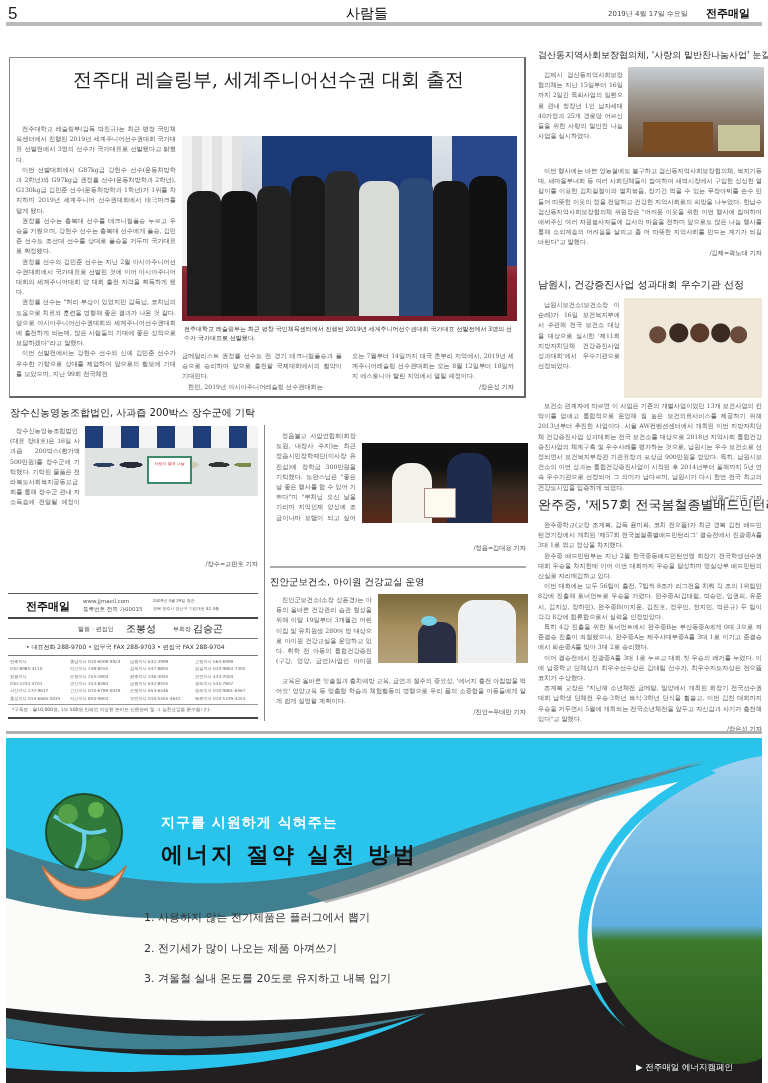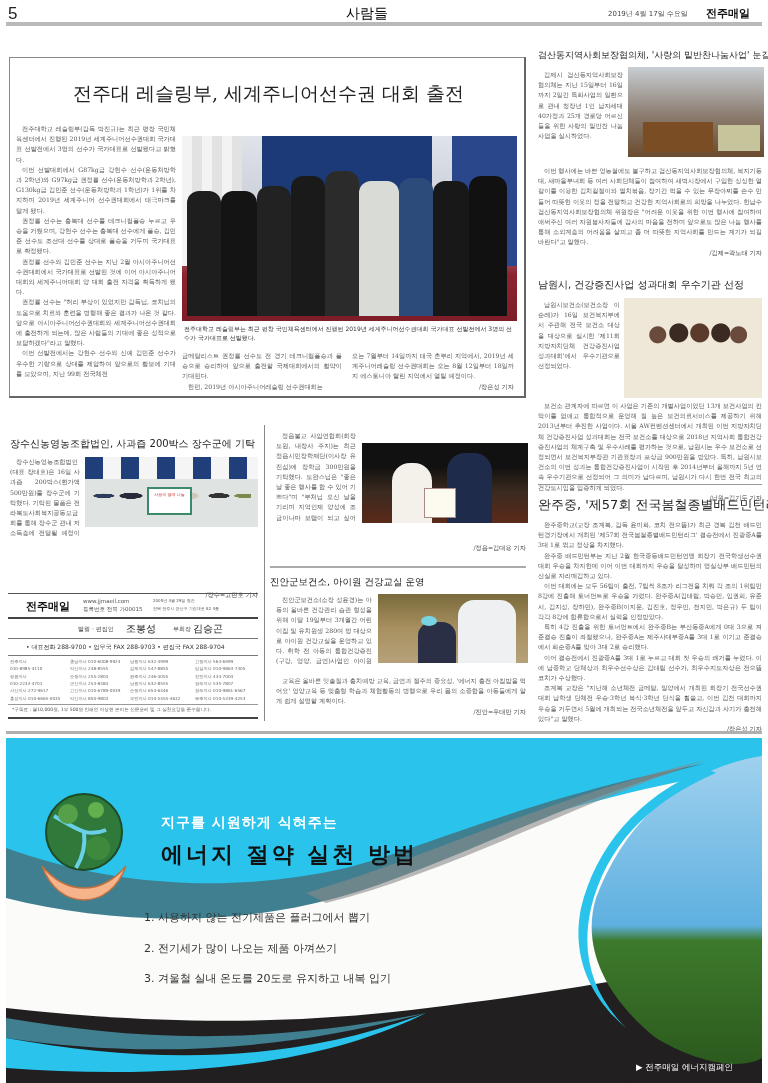--- a/index.html
+++ b/index.html
@@ -7,21 +7,21 @@
 .abs{position:absolute}
 .hdr-page{left:8px;top:4px;font-size:17px;font-family:"Liberation Sans",sans-serif;color:#222}
 .hdr-sec{left:346px;top:5px;font-size:14px;color:#000000}
 .hdr-date{left:608px;top:9px;font-size:7px;color:#444}
 .hdr-brand{left:706px;top:6px;font-size:11px;font-weight:bold;color:#111}
 .hdr-bar{left:6px;top:22px;width:756px;height:4px;background:#b9b9b9}
 .body-txt{font-size:6.2px;line-height:10.2px;color:#555;text-align:justify;font-family:"DejaVu Serif",serif}
 .body-txt p{text-indent:6px}
 .byline{text-align:right;color:#444}
 .main-box{left:9px;top:57px;width:517px;height:341px;border:1px solid #8a8a8a;border-right:2px solid #666;border-bottom:2px solid #666}
-.main-title{left:0;width:517px;top:23px;text-align:center;font-size:19px;font-family:"DejaVu Serif",serif;color:#222}
+.main-title{left:0;width:517px;top:9px;text-align:center;font-size:19px;font-family:"DejaVu Serif",serif;color:#222}
 .main-sub{left:0;width:517px;top:39px;text-align:center;font-size:7.5px;color:#333}
 .photo{background:#555;overflow:hidden}
 .cap{font-size:6px;line-height:9px;color:#333}
 .h2{font-size:9.6px;color:#222;font-family:"DejaVu Sans",sans-serif;white-space:nowrap}
 .rule{background:#aaa;height:2px}
 .vr{background:#888;width:1px}
 .imprint{font-size:5.5px;color:#555}
 .ad{left:6px;top:738px;width:756px;height:345px;overflow:hidden;background:#fbfbf9}
 .tips li{list-style:none;font-size:11px;color:#333;margin-bottom:15.5px;font-family:"DejaVu Sans",sans-serif}
 </style>
@@ -111,21 +111,21 @@
     <p>완주중학교(교장 조계북, 감독 윤미화, 코치 전으뜸)가 최근 경북 김천 배드민턴경기장에서 개최된 '제57회 전국봄철종별배드민턴리그' 결승전에서 진광중A를 3대 1로 꺾고 정상을 차지했다.</p>
     <p>완주중 배드민턴부는 지난 2월 한국중등배드민턴연맹 회장기 전국학생선수권대회 우승을 차지한데 이어 이번 대회까지 우승을 달성하며 명실상부 배드민턴의 산실로 자리매김하고 있다.</p>
     <p>이번 대회에는 모두 56팀이 출전, 7팀씩 8조가 리그전을 치뤄 각 조의 1위팀만 8강에 진출해 토너먼트로 우승을 가렸다. 완주중A(김태림, 박승민, 임권희, 유준서, 김지성, 장하민), 완주중B(이지운, 김진호, 정우빈, 천지민, 박은규) 두 팀이 각각 8강에 합류함으로서 실력을 인정받았다.</p>
     <p>특히 4강 진출을 위한 토너먼트에서 완주중B는 부산동중A에게 0대 3으로 져 준결승 진출이 좌절됐으나, 완주중A는 제주사대부중A를 3대 1로 이기고 준결승에서 화순중A를 맞아 3대 2로 승리했다.</p>
     <p>이어 결승전에서 진광중A를 3대 1로 누르고 대회 첫 우승의 쾌거를 누렸다. 이에 남중학교 단체상과 최우수선수상은 김태림 선수가, 최우수지도자상은 전으뜸 코치가 수상했다.</p>
     <p>조계북 교장은 "지난해 소년체전 금메달, 밀양에서 개최된 회장기 전국선수권대회 남학생 단체전 우승·3학년 복식·3학년 단식을 휩쓸고, 이번 김천 대회까지 우승을 거두면서 5월에 개최되는 전국소년체전을 앞두고 자신감과 사기가 충천해 있다"고 말했다.</p>
     <div class="byline">/장은성 기자</div>
   </div>
 </div>
 
-<div class="abs" style="left:10px;top:437px;width:248px">
+<div class="abs" style="left:10px;top:406px;width:248px">
   <div class="h2" style="font-size:10px">장수신농영농조합법인, 사과즙 200박스 장수군에 기탁</div>
   <div class="abs photo" style="left:75px;top:20px;width:173px;height:70px;background:linear-gradient(180deg,#f5f5f5 0 20%,#dfe4e2 20% 100%)">
     <div class="abs" style="left:0;top:0;width:173px;height:22px;background:repeating-linear-gradient(90deg,#1f3e7a 0 18px,#f5f5f5 18px 36px)"></div>
     <div class="abs" style="left:6px;top:18px;width:160px;height:52px;background:radial-gradient(ellipse at 8% 40%,#2d3e5c 10px,transparent 11px),radial-gradient(ellipse at 25% 40%,#2a2a3a 11px,transparent 12px),radial-gradient(ellipse at 60% 40%,#cfc9b8 11px,transparent 12px),radial-gradient(ellipse at 80% 40%,#333 10px,transparent 11px),radial-gradient(ellipse at 96% 40%,#7a8a4a 10px,transparent 11px)"></div>
     <div class="abs" style="left:62px;top:30px;width:45px;height:28px;background:#fff;border:2px solid #3d8a6a;font-size:4px;text-align:center;color:#c33;padding-top:3px">사랑의 열매 나눔</div>
   </div>
   <div class="body-txt" style="margin-top:6px;width:70px;height:82px;overflow:hidden">
     <p>장수신농영농조합법인(대표 장태호)은 16일 사과즙 200박스(환가액 500만원)를 장수군에 기탁했다. 기탁된 물품은 전라북도사회복지공동모금회를 통해 장수군 관내 저소득층에 전달될 예정이다. 장영수 장수군수는 "어려운 이웃을 위한 지원에 감사드린다"고 말했다. 2009년 14농가로 설립된 장수신농영농조합법인은 전체 재배면적 23ha, 연 805톤가량의 사과를 생산하고 있으며 2017년부터 홍콩, 말레이시아, 베트남 등지에 연 간 50톤(2억원 상당)을 해외에 수출하는 등 장수사과농업발전에 기여하고 있다.</p>
   </div>
   <div class="body-txt" style="width:248px;height:51px;overflow:hidden">

